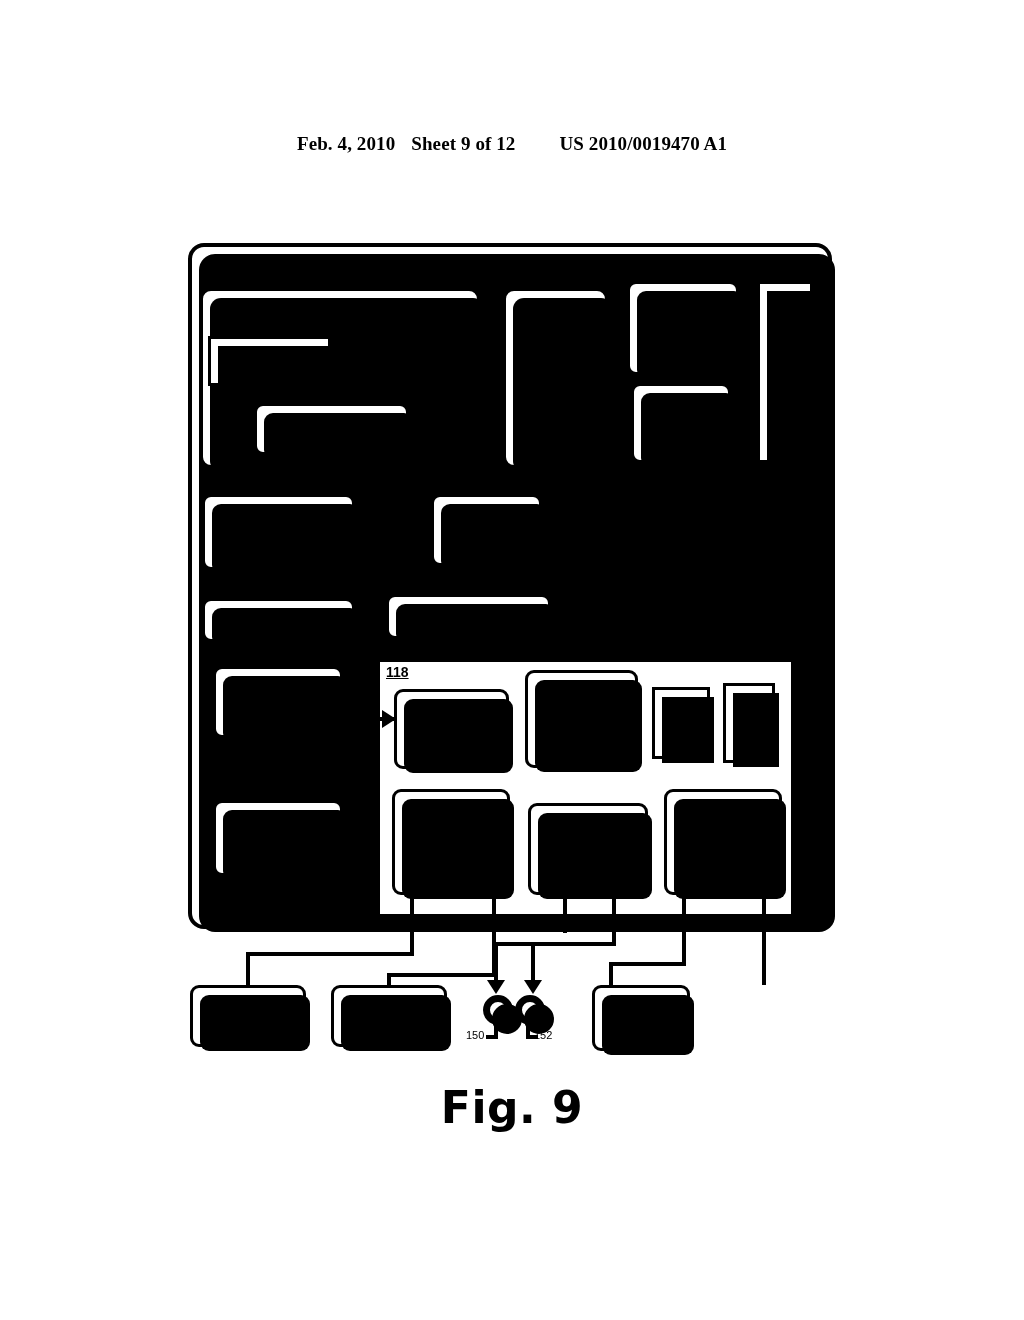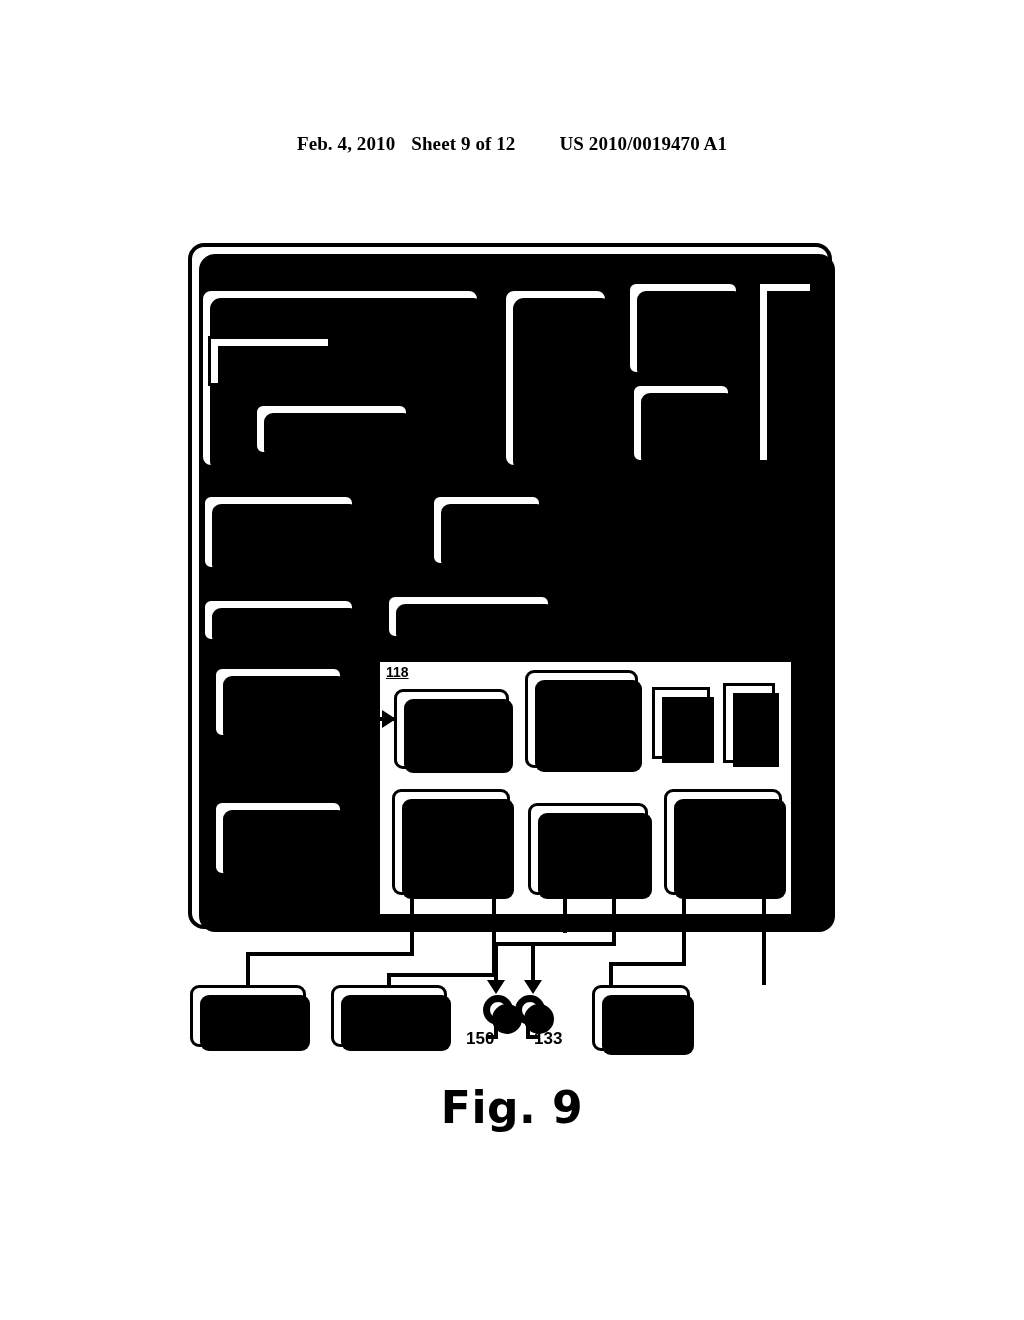--- a/index.html
+++ b/index.html
@@ -213,22 +213,22 @@
     z-index: -1;
   }
   .leader {
     position: absolute;
     background: #000;
     z-index: 6;
   }
   .reflabel {
     position: absolute;
     font-family: "Liberation Sans", sans-serif;
-    font-weight: bold;
-    font-size: 17px;
+    font-weight: normal;
+    font-size: 11px;
     z-index: 7;
   }
 </style>
 </head>
 <body>
 
 <div id="page-header">
   <span class="h-date">Feb. 4, 2010</span>
   <span class="h-sheet">Sheet 9 of 12</span>
   <span class="h-num">US 2010/0019470 A1</span>
@@ -427,21 +427,21 @@
   <div class="arrow down" style="left:487px; top:980px;"></div>
   <div class="arrow down" style="left:524px; top:980px;"></div>
 
   <div class="ring" style="left:483px; top:995px;"></div>
   <div class="ring" style="left:515px; top:995px;"></div>
   <div class="leader" style="left:494px; top:1023px; width:4px; height:16px;"></div>
   <div class="leader" style="left:486px; top:1035px; width:12px; height:4px;"></div>
   <div class="reflabel" style="left:466px; top:1029px;">150</div>
   <div class="leader" style="left:526px; top:1023px; width:4px; height:16px;"></div>
   <div class="leader" style="left:526px; top:1035px; width:12px; height:4px;"></div>
-  <div class="reflabel" style="left:534px; top:1029px;">133</div>
+  <div class="reflabel" style="left:534px; top:1029px;">152</div>
 
   <div class="wire v" style="left:682px; top:933px; height:33px;"></div>
   <div class="wire h" style="left:609px; top:962px; width:77px;"></div>
   <div class="wire v" style="left:609px; top:962px; height:23px;"></div>
 
   <div class="wire v" style="left:762px; top:933px; height:52px;"></div>
 
   <div class="bx rnd2 sh" style="left:190px; top:985px; width:116px; height:62px;">
     <span class="lbl t16 ln">Controller</span>
     <span class="ln" style="font-size:16.5px;"><span class="num t16">142(</span><span class="num t16">1</span><span class="num t16">)</span></span>

